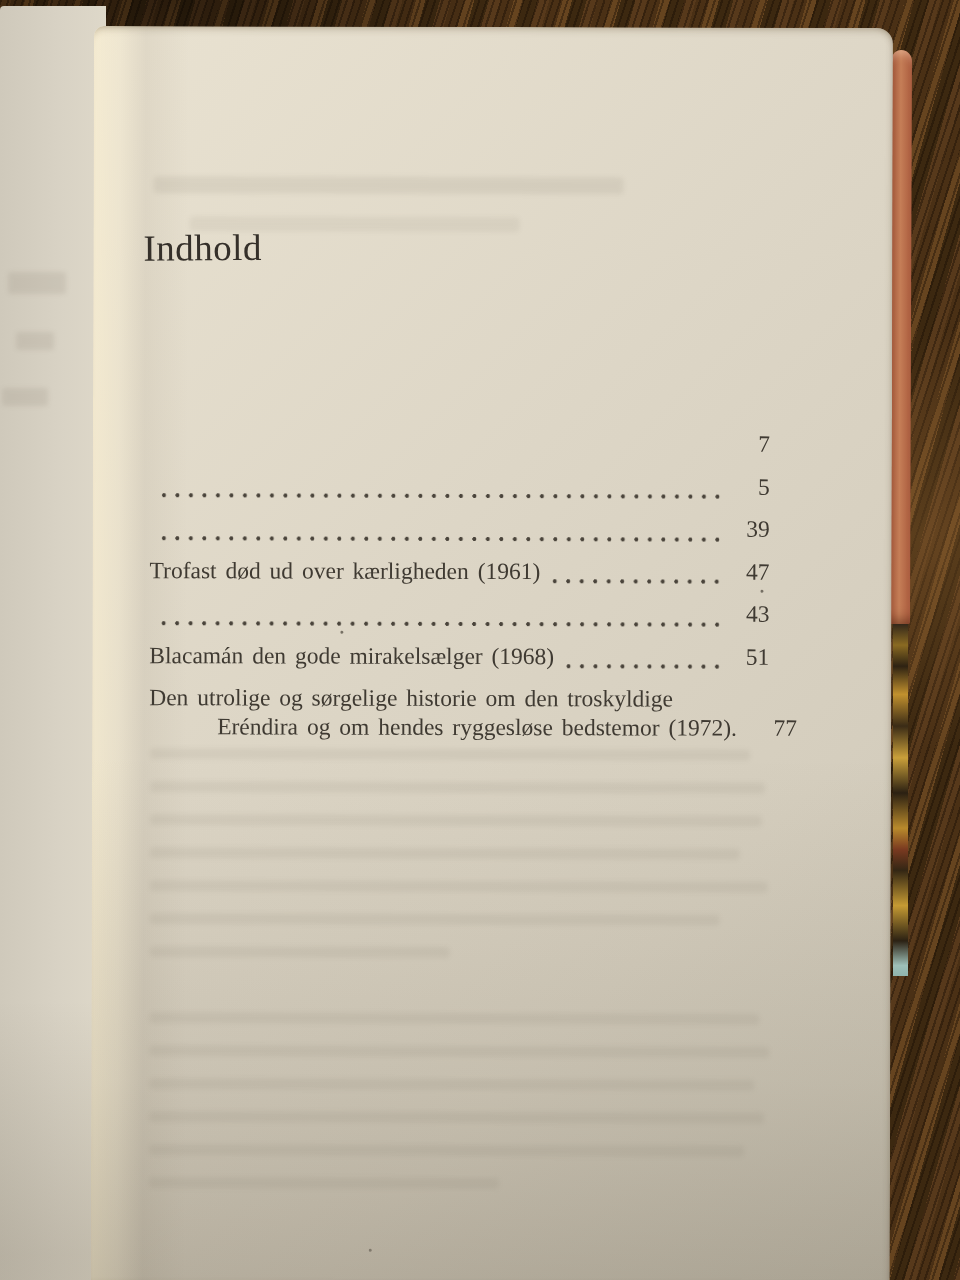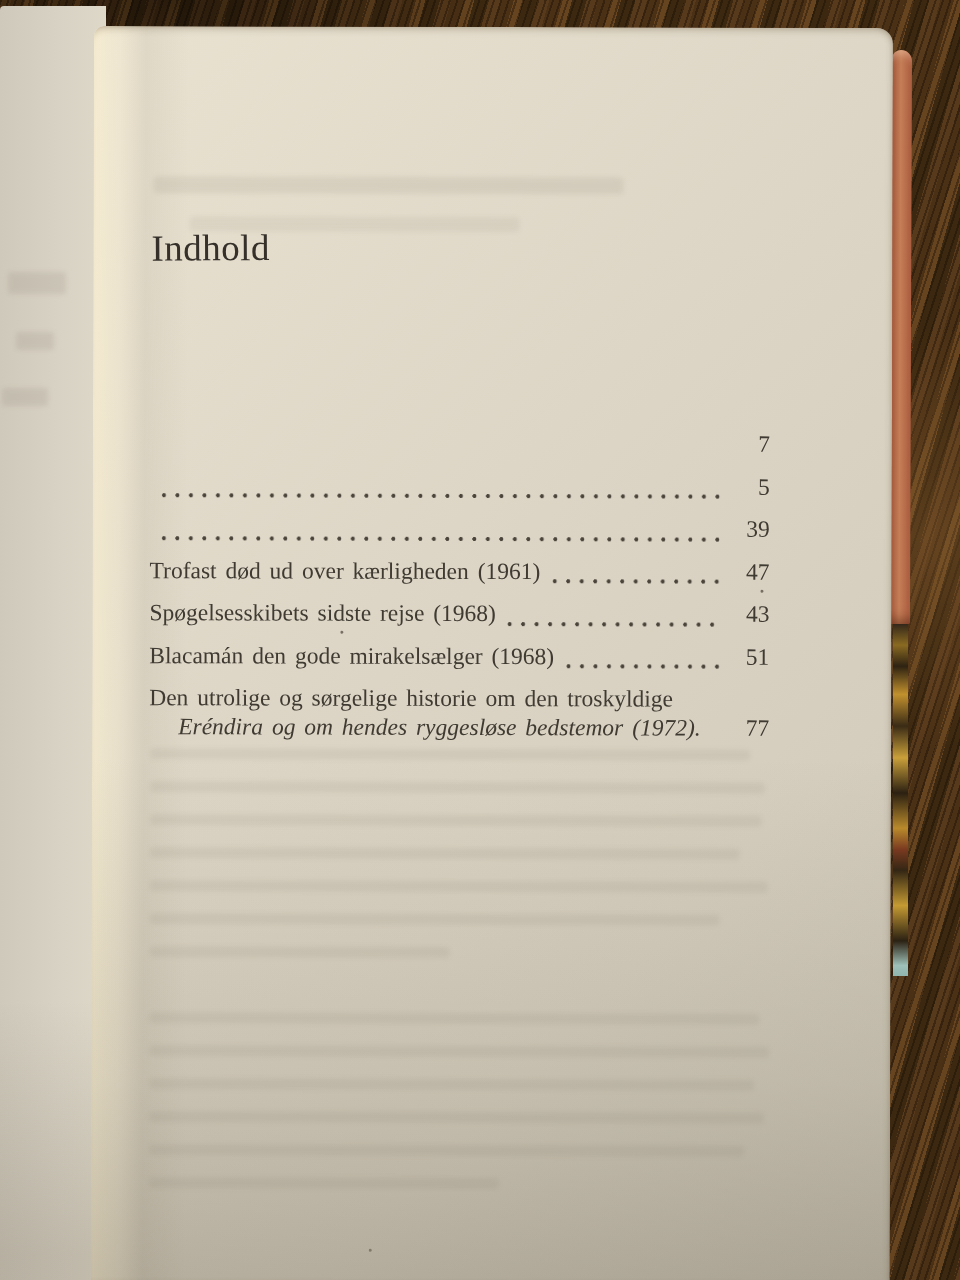--- a/index.html
+++ b/index.html
@@ -47,38 +47,38 @@
     border-radius:10px 16px 0 0;
     transform:rotate(.15deg);transform-origin:top left;
     background:
       linear-gradient(to bottom, rgba(0,0,0,0) 58%, rgba(62,52,36,.10) 84%, rgba(62,52,36,.22) 100%),
       linear-gradient(to right, rgba(255,243,210,.55) 0, rgba(255,243,210,.28) 26px, rgba(110,95,70,.07) 52px, rgba(0,0,0,0) 95px),
       linear-gradient(135deg,#e9e2d1 0%,#ddd6c6 42%,#d5cebe 72%,#c9c3b3 100%);
     box-shadow:inset 0 8px 9px -7px rgba(90,70,40,.4), inset -5px 0 7px -5px rgba(80,60,35,.35);
   }
   
   .heading{
-    position:absolute;left:58px;top:200px;
+    position:absolute;left:50px;top:200px;
     font-size:37px;color:#35302a;letter-spacing:.5px;
     transform:rotate(-.5deg);
   }
   .toc{
     position:absolute;left:57px;top:395px;width:620px;
     font-size:23.5px;color:#3f3a32;word-spacing:3px;
   }
   .toc-row{display:flex;align-items:baseline;line-height:42.5px;white-space:nowrap;}
   .toc-title{flex:0 0 auto;}
   .leader{flex:1 1 auto;align-self:flex-end;height:22px;margin:0 10px 8px 12px;
     background-image:radial-gradient(circle at 2.2px 50%, #4a443b 1.7px, rgba(0,0,0,0) 2.3px);
     background-size:13.5px 6px;background-repeat:repeat-x;background-position:left bottom;}
   .leader.no-dots{background:none;}
   .toc-page{flex:0 0 auto;min-width:38px;text-align:right;}
   .toc-row.wrap2{display:block;line-height:28.5px;margin-top:7px;}
   .toc-row.wrap2 .line2{display:flex;align-items:baseline;}
-  .toc-row.wrap2 .line2 .toc-title{margin-left:29px;font-style:italic;}
+  .toc-row.wrap2 .line2 .toc-title{margin-left:68px;}
   .toc-row.wrap2 .line2 .leader{background:none;}
   
   .ghost{position:absolute;background:#6e6657;filter:blur(2.4px);border-radius:4px;}
   .speck{position:absolute;width:3px;height:3px;border-radius:50%;background:#4a443a;opacity:.7;}
 </style>
 </head>
 <body>
 
 <div class="wood"></div>
 
@@ -109,21 +109,20 @@
       <div class="toc-row">
         <span class="leader"></span>
         <span class="toc-page">39</span>
       </div>
       <div class="toc-row">
         <span class="toc-title">Trofast død ud over kærligheden (1961)</span>
         <span class="leader"></span>
         <span class="toc-page">47</span>
       </div>
       <div class="toc-row">
-        <span class="toc-title">Spøgelsesskibets sidste rejse (1968)</span>
         <span class="leader"></span>
         <span class="toc-page">43</span>
       </div>
       <div class="toc-row">
         <span class="toc-title">Blacamán den gode mirakelsælger (1968)</span>
         <span class="leader"></span>
         <span class="toc-page">51</span>
       </div>
       <div class="toc-row wrap2">
         <span class="toc-title" style="display: block;">Den utrolige og sørgelige historie om den troskyldige</span>

